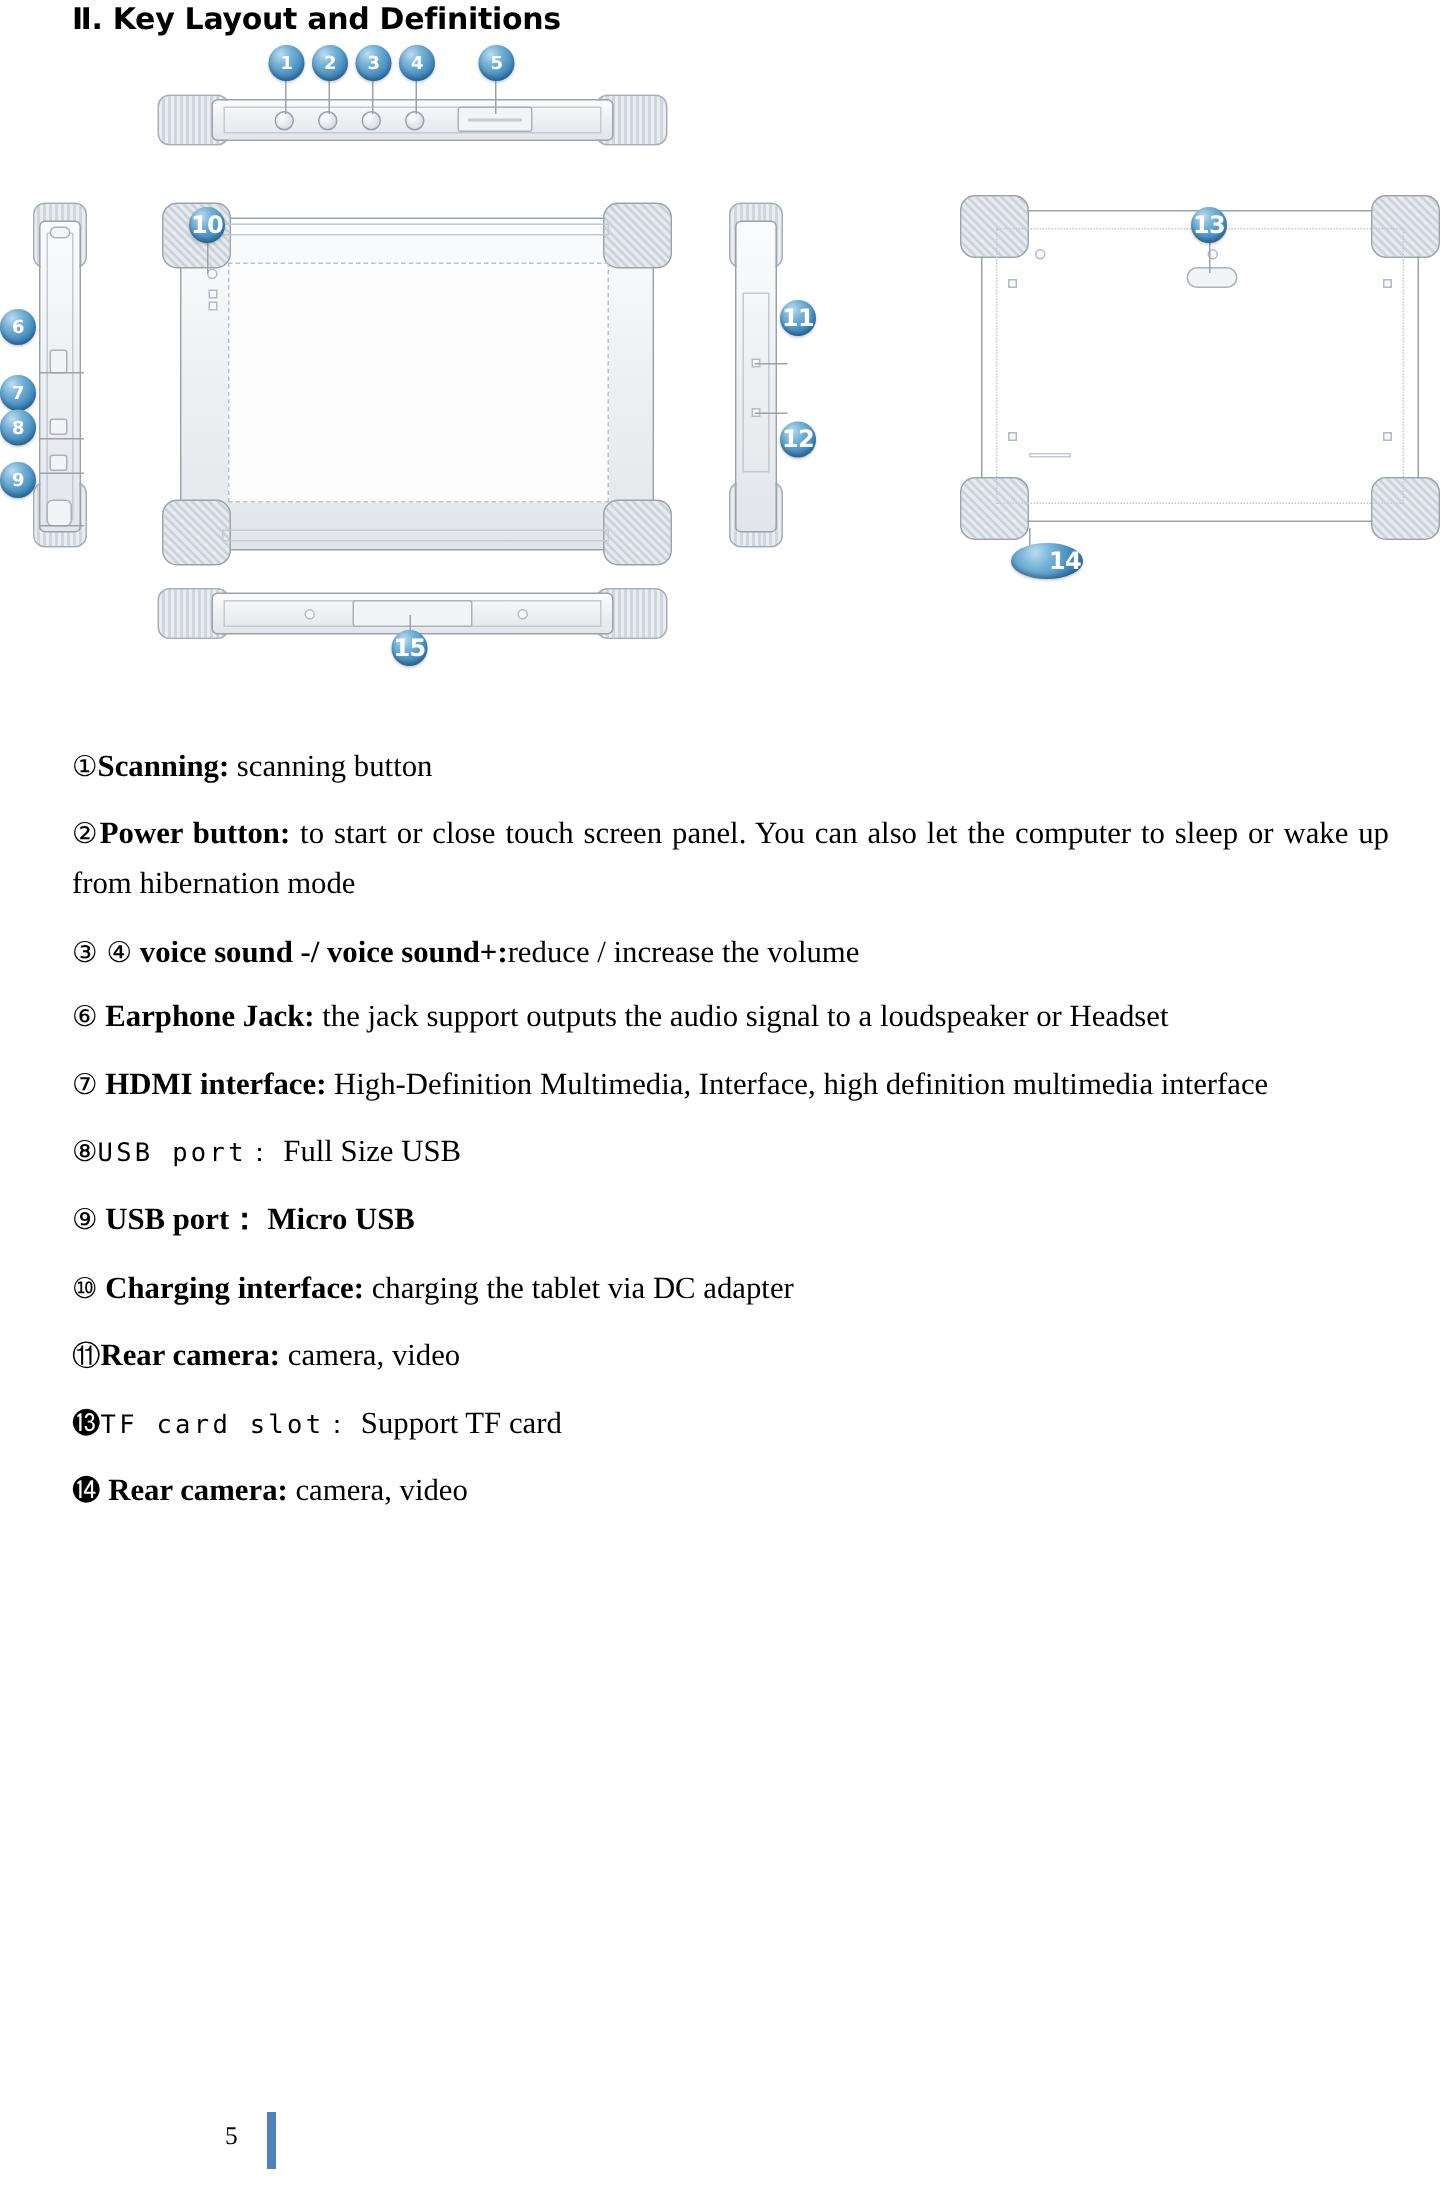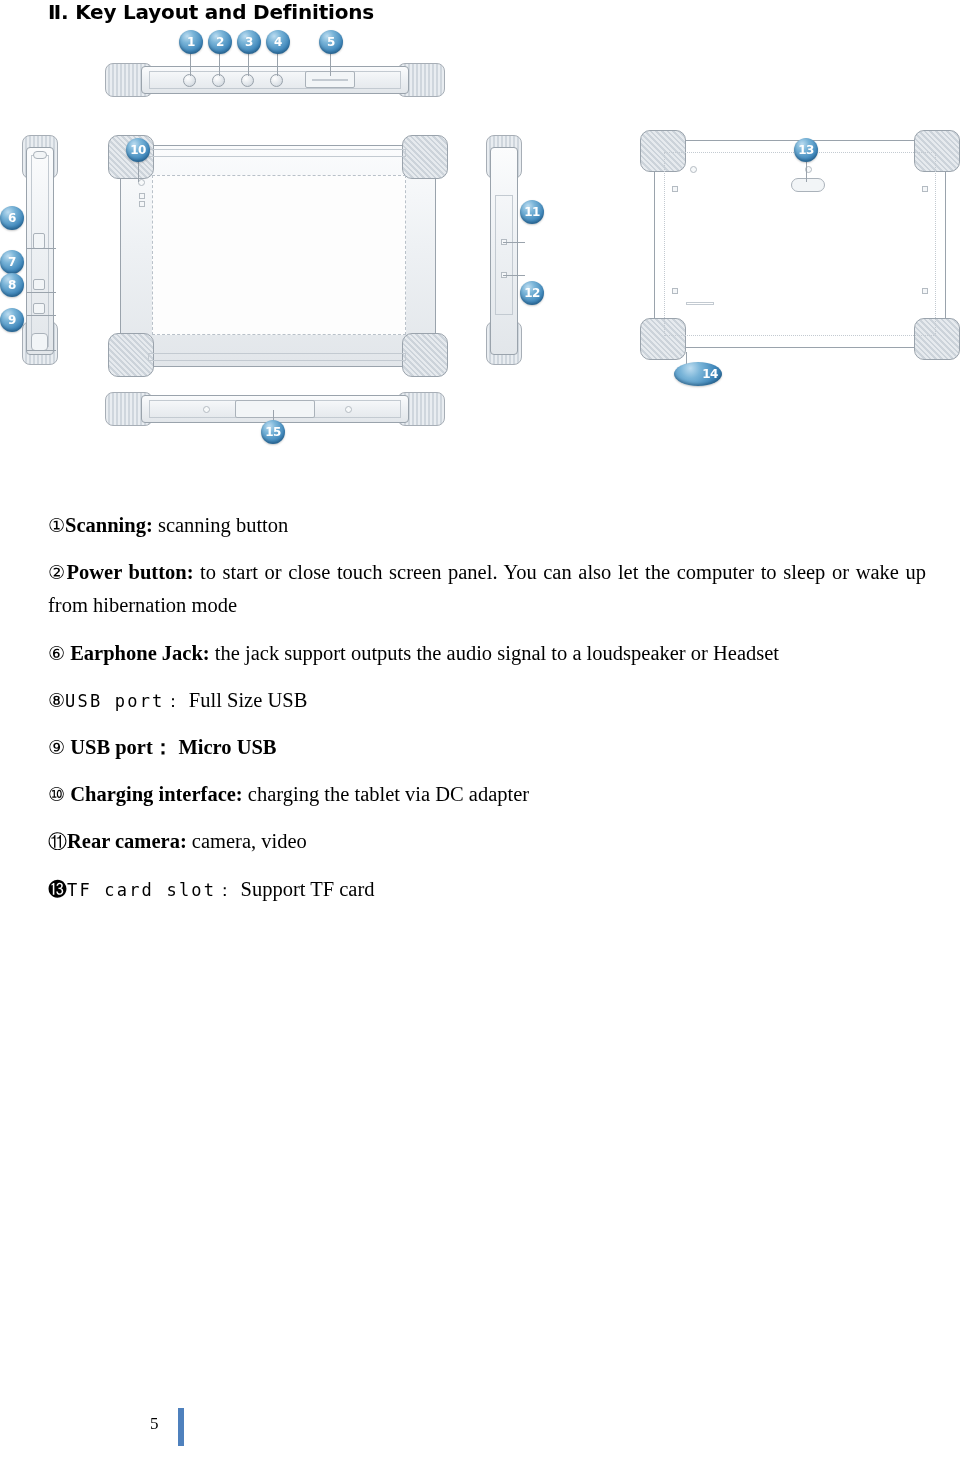--- a/index.html
+++ b/index.html
@@ -111,38 +111,38 @@
     box-shadow: inset 0 -2px 3px rgba(20,60,90,.45), 0 1px 2px rgba(0,0,0,.22);
     color: #ffffff;
     font-family: "DejaVu Sans", "Liberation Sans", sans-serif;
     font-weight: bold;
     font-size: 12px;
     line-height: 24px;
     text-align: center;
     letter-spacing: -0.5px;
     z-index: 6;
   }
-  .callout.small { font-size: 12px; }
+  .callout.small { font-size: 16px; }
   .leader {
     position: absolute;
     background: #9aa3ac;
     z-index: 5;
   }
 
   
   .definitions {
     position: absolute;
     left: 48px;
     top: 495px;
     width: 878px;
   }
   .def {
     font-size: 20.5px;
     line-height: 1.62;
-    margin: 14px 0 12px 0;
+    margin: 0 0 12px 0;
     text-align: justify;
   }
   .def.tight { margin-bottom: 10px; }
   .num {
     font-family: "DejaVu Sans", "Liberation Sans", sans-serif;
     font-size: 19px;
     font-weight: normal;
     letter-spacing: 0;
   }
   .term {
@@ -306,26 +306,32 @@
 <div class="definitions">
 
   <p class="def">
     <span class="num">①</span><span class="term">Scanning:</span><span class="desc"> scanning button</span>
   </p>
 
   <p class="def">
     <span class="num">②</span><span class="term">Power button:</span><span class="desc"> to start or close touch screen panel. You can also let the computer to sleep or wake up from hibernation mode</span>
   </p>
 
+  <p class="def tight">
+    <span class="num">③ ④</span> <span class="term">voice sound -/ voice sound+:</span><span class="desc">reduce / increase the volume</span>
+  </p>
 
 
   <p class="def">
     <span class="num">⑥</span><span class="term"> Earphone Jack:</span><span class="desc"> the jack support outputs the audio signal to a loudspeaker or Headset</span>
   </p>
 
+  <p class="def">
+    <span class="num">⑦</span><span class="term"> HDMI  interface:</span><span class="desc"> High-Definition  Multimedia,  Interface,  high  definition multimedia interface</span>
+  </p>
 
   <p class="def">
     <span class="num">⑧</span><span class="term-mono">USB port：</span><span class="desc"> Full Size USB</span>
   </p>
 
   <p class="def">
     <span class="num">⑨</span><span class="term"> USB port：</span><span class="desc-bold">  Micro USB</span>
   </p>
 
   <p class="def">
@@ -333,19 +339,22 @@
   </p>
 
   <p class="def">
     <span class="num">⑪</span><span class="term">Rear camera:</span><span class="desc"> camera, video</span>
   </p>
 
   <p class="def">
     <span class="num">⓭</span><span class="term-mono">TF card slot：</span><span class="desc"> Support TF card</span>
   </p>
 
+  <p class="def">
+    <span class="num">⓮</span><span class="term"> Rear camera:</span><span class="desc"> camera, video</span>
+  </p>
 
 </div>
 
 <div class="footer">
   <span class="page-num">5</span>
   <span class="page-bar"></span>
 </div>
 
 </body></html>

